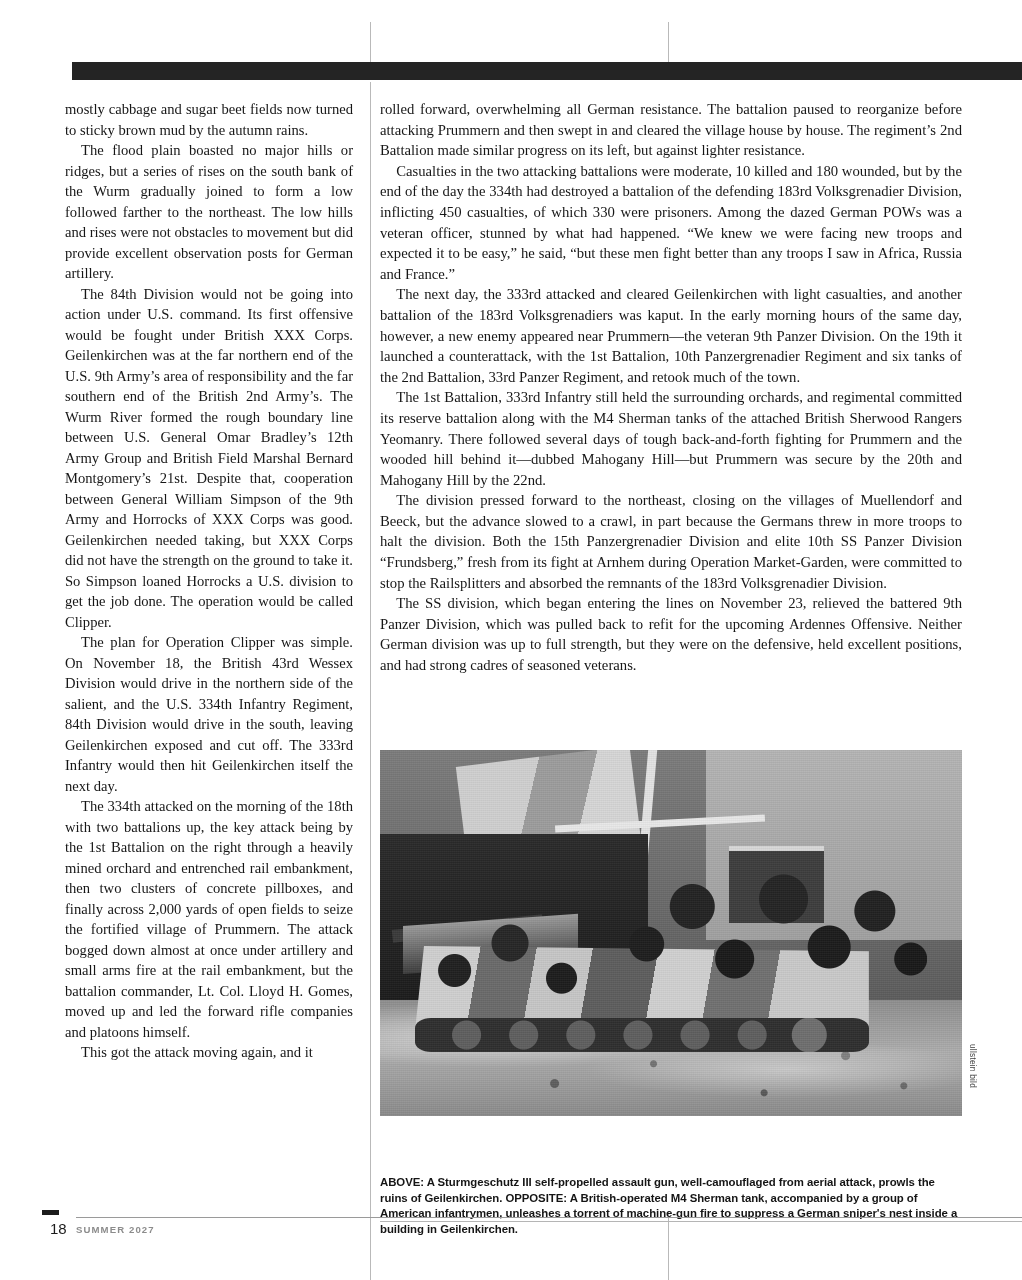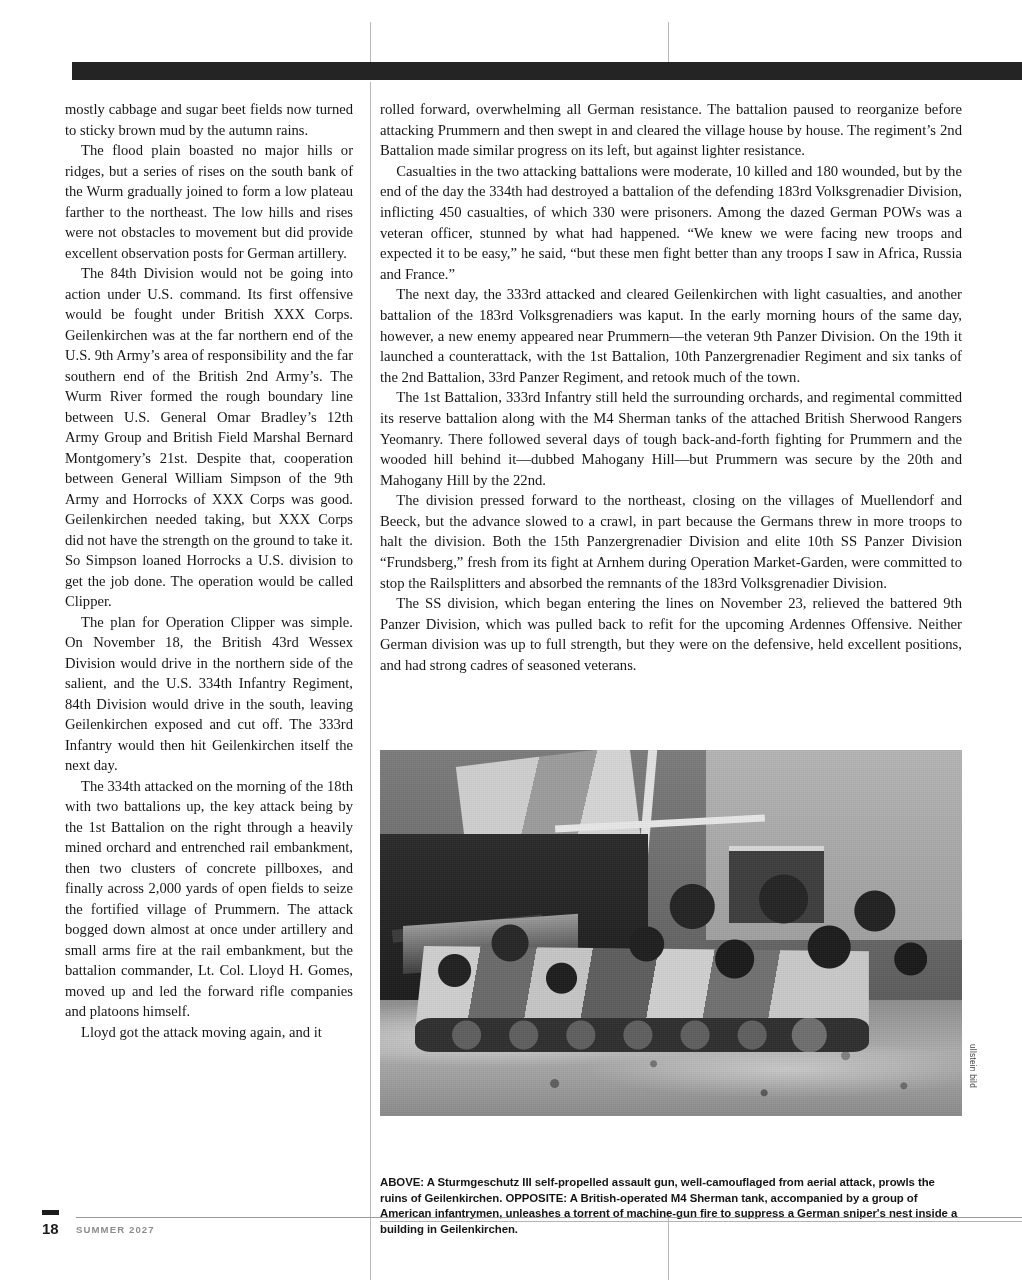--- a/index.html
+++ b/index.html
@@ -327,24 +327,24 @@
   .folio-dash {
     position: absolute;
     left: 42px;
     top: 1210px;
     width: 17px;
     height: 5px;
     background: #1c1c1c;
   }
   .folio-num {
     position: absolute;
-    left: 42px;
+    left: 50px;
     top: 1220px;
     font-family: "Liberation Sans", sans-serif;
-    font-weight: bold;
+    font-weight: normal;
     font-size: 15px;
     color: #1c1c1c;
   }
   .folio-issue {
     position: absolute;
     left: 76px;
     top: 1224px;
     font-family: "Liberation Sans", sans-serif;
     font-weight: bold;
     font-size: 9.6px;
@@ -359,25 +359,25 @@
 
   <div class="guide-v col-rule"></div>
   <div class="guide-v outer-rule"></div>
   <div class="guide-v outer-rule-low"></div>
 
   <div class="header-bar"></div>
   <div class="header-bar-hair"></div>
 
   <div class="col col-left">
     <p>mostly cabbage and sugar beet fields now turned to sticky brown mud by the autumn rains.</p>
-    <p>The flood plain boasted no major hills or ridges, but a series of rises on the south bank of the Wurm gradually joined to form a low plateau farther to the northeast. The low hills and rises were not obstacles to movement but did provide excellent obser­vation posts for German artillery.</p>
+    <p>The flood plain boasted no major hills or ridges, but a series of rises on the south bank of the Wurm gradually joined to form a low followed farther to the northeast. The low hills and rises were not obstacles to movement but did provide excellent obser­vation posts for German artillery.</p>
     <p>The 84th Division would not be going into action under U.S. command. Its first offensive would be fought under British XXX Corps. Geilenkirchen was at the far northern end of the U.S. 9th Army’s area of responsibility and the far southern end of the British 2nd Army’s. The Wurm River formed the rough boundary line between U.S. General Omar Bradley’s 12th Army Group and British Field Marshal Bernard Montgomery’s 21st. Despite that, coopera­tion between General William Simpson of the 9th Army and Horrocks of XXX Corps was good. Geilenkirchen needed taking, but XXX Corps did not have the strength on the ground to take it.  So Simpson loaned Horrocks a U.S. division to get the job done. The operation would be called Clipper.</p>
     <p>The plan for Operation Clipper was simple. On November 18, the British 43rd Wessex Division would drive in the north­ern side of the salient, and the U.S. 334th Infantry Regiment, 84th Division would drive in the south, leaving Geilenkirchen exposed and cut off. The 333rd Infantry would then hit Geilenkirchen itself the next day.</p>
     <p>The 334th attacked on the morning of the 18th with two battalions up, the key attack being by the 1st Battalion on the right through a heavily mined orchard and entrenched rail embankment, then two clusters of concrete pillboxes, and finally across 2,000 yards of open fields to seize the fortified village of Prummern. The attack bogged down almost at once under artillery and small arms fire  at the rail embankment, but the battalion comman­der, Lt. Col. Lloyd H. Gomes, moved up and led the forward rifle companies and platoons himself.</p>
-    <p>Lloyd got the attack moving again, and it</p>
+    <p>This got the attack moving again, and it</p>
   </div>
 
   <div class="col col-right">
     <p class="flush">rolled forward, overwhelming all German resistance. The battalion paused to reorganize before attacking Prummern and then swept in and cleared the village house by house. The regiment’s 2nd Battalion made similar progress on its left, but against lighter resistance.</p>
     <p>Casualties in the two attacking battalions were moderate, 10 killed and 180 wounded, but by the end of the day the 334th had destroyed a battalion of the defending 183rd Volksgrenadier Division, inflicting 450 casualties, of which 330 were prisoners. Among the dazed German POWs was a veteran officer, stunned by what had happened. “We knew we were facing new troops and expected it to be easy,” he said, “but these men fight better than any troops I saw in Africa, Russia and France.”</p>
     <p>The next day, the 333rd attacked and cleared Geilenkirchen with light casualties, and another battalion of the 183rd Volksgrenadiers was kaput. In the early morning hours of the same day, however, a new enemy appeared near Prummern—the veteran 9th Panzer Division. On the 19th it launched a counterattack, with the 1st Battalion, 10th Panzer­grenadier Regiment and six tanks of the 2nd Battalion, 33rd Panzer Regiment, and retook much of the town.</p>
     <p>The 1st Battalion, 333rd Infantry still held the surrounding orchards, and regimental committed its reserve battalion along with the M4 Sherman tanks of the attached British Sherwood Rangers Yeomanry. There followed several days of tough back-and-forth fight­ing for Prummern and the wooded hill behind it—dubbed Mahogany Hill—but Prum­mern was secure by the 20th and Mahogany Hill by the 22nd.</p>
     <p>The division pressed forward to the northeast, closing on the villages of Muellendorf and Beeck, but the advance slowed to a crawl, in part because the Germans threw in more troops to halt the division. Both the 15th Panzergrenadier Division and elite 10th SS Panzer Division “Frundsberg,”  fresh from its fight at Arnhem during Operation Mar­ket-Garden, were committed to stop the Railsplitters and absorbed the remnants of the 183rd Volksgrenadier Division.</p>
     <p>The SS division, which began entering the lines on November 23, relieved the battered 9th Panzer Division, which was pulled back to refit for the upcoming Ardennes Offen­sive. Neither German division was up to full strength, but they were on the defensive, held excellent positions, and had strong cadres of seasoned veterans.</p>
   </div>

